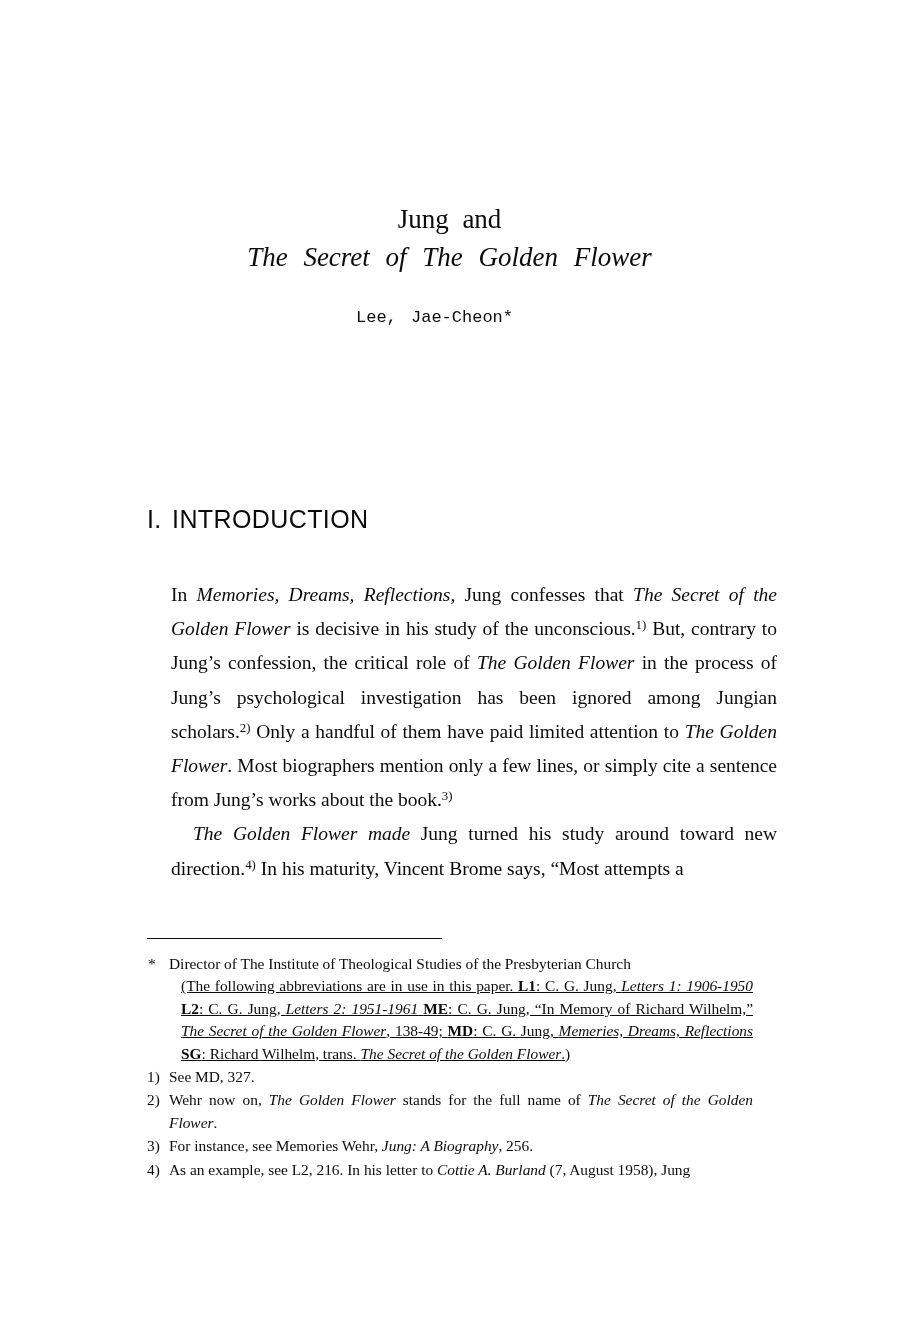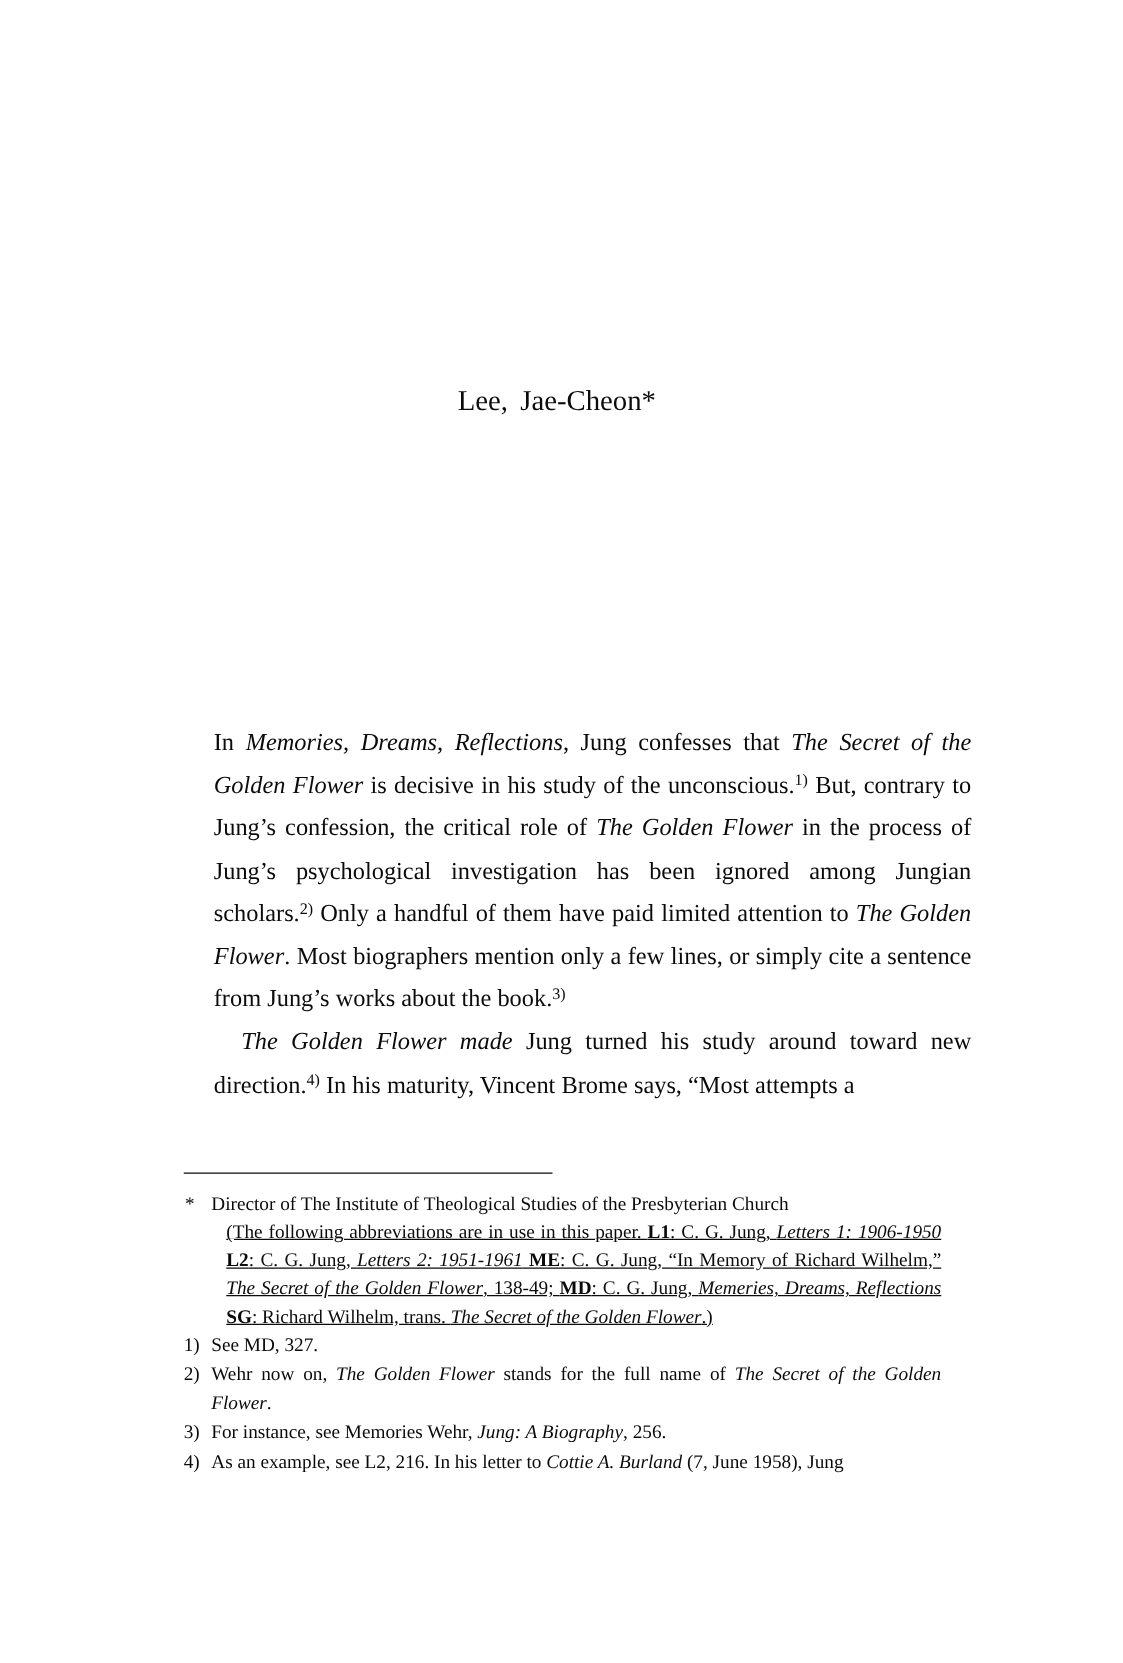--- a/index.html
+++ b/index.html
@@ -39,26 +39,27 @@
   }
   .title-line2 {
     font-size: 27px;
     line-height: 38px;
     font-style: italic;
     word-spacing: 9px;
   }
 
   .author {
     position: absolute;
-    left: 143px;
+    left: 132px;
     top: 308px;
     width: 605px;
     text-align: center;
-    font-size: 23px;
+    font-size: 17px;
     word-spacing: 4px;
+    font-family: Liberation Mono, monospace;
   }
 
   
   .section-heading {
     position: absolute;
     left: 147px;
     top: 505px;
     width: 605px;
     font-family: "Liberation Sans", "DejaVu Sans", sans-serif;
     font-size: 25px;
@@ -134,23 +135,28 @@
   .fn-item i { font-style: italic; }
   .fn-item b { font-weight: bold; }
   .fn-sub i { font-style: italic; }
   .fn-sub b { font-weight: bold; }
 </style>
 </head>
 <body>
 
 <div class="page">
 
+  <div class="title-block">
+    <div class="title-line1">Jung  and</div>
+    <div class="title-line2">The  Secret  of  The  Golden  Flower</div>
+  </div>
 
   <div class="author">Lee,  Jae-Cheon*</div>
 
+  <div class="section-heading">I.  INTRODUCTION</div>
 
   <div class="body-col">
     <p class="para"><span>In </span><i>Memories, Dreams, Reflections</i><span>, Jung confesses that </span><i>The Secret of the Golden Flower</i><span> is decisive in his study of the unconscious.</span><sup class="fn">1)</sup><span> But, contrary to Jung’s confession, the critical role of </span><i>The Golden Flower</i><span> in the process of Jung’s psychological investigation has been ignored among Jungian scholars.</span><sup class="fn">2)</sup><span> Only a handful of them have paid limited attention to </span><i>The Golden Flower</i><span>. Most biographers mention only a few lines, or simply cite a sentence from Jung’s works about the book.</span><sup class="fn">3)</sup></p>
     <p class="para indent"><i>The Golden Flower made</i><span> Jung turned his study around toward new direction.</span><sup class="fn">4)</sup><span> In his maturity, Vincent Brome says, “Most attempts a</span></p>
   </div>
 
   <div class="footnote-rule"></div>
 
   <div class="footnotes">
 
@@ -170,18 +176,18 @@
       <span><span>Wehr now on, </span><i>The Golden Flower</i><span> stands for the full name of </span><i>The Secret of the Golden Flower</i><span>.</span></span>
     </div>
 
     <div class="fn-item">
       <span class="fn-marker">3)</span>
       <span><span>For instance, see Memories Wehr, </span><i>Jung: A Biography</i><span>, 256.</span></span>
     </div>
 
     <div class="fn-item">
       <span class="fn-marker">4)</span>
-      <span><span>As an example, see L2, 216. In his letter to </span><i>Cottie A. Burland</i><span> (7, June 1958), Jung</span></span>
+      <span><span>As an example, see L2, 216. In his letter to </span><i>Cottie A. Burland</i><span> (7, August 1958), Jung</span></span>
     </div>
 
   </div>
 
 </div>
 
 </body></html>

